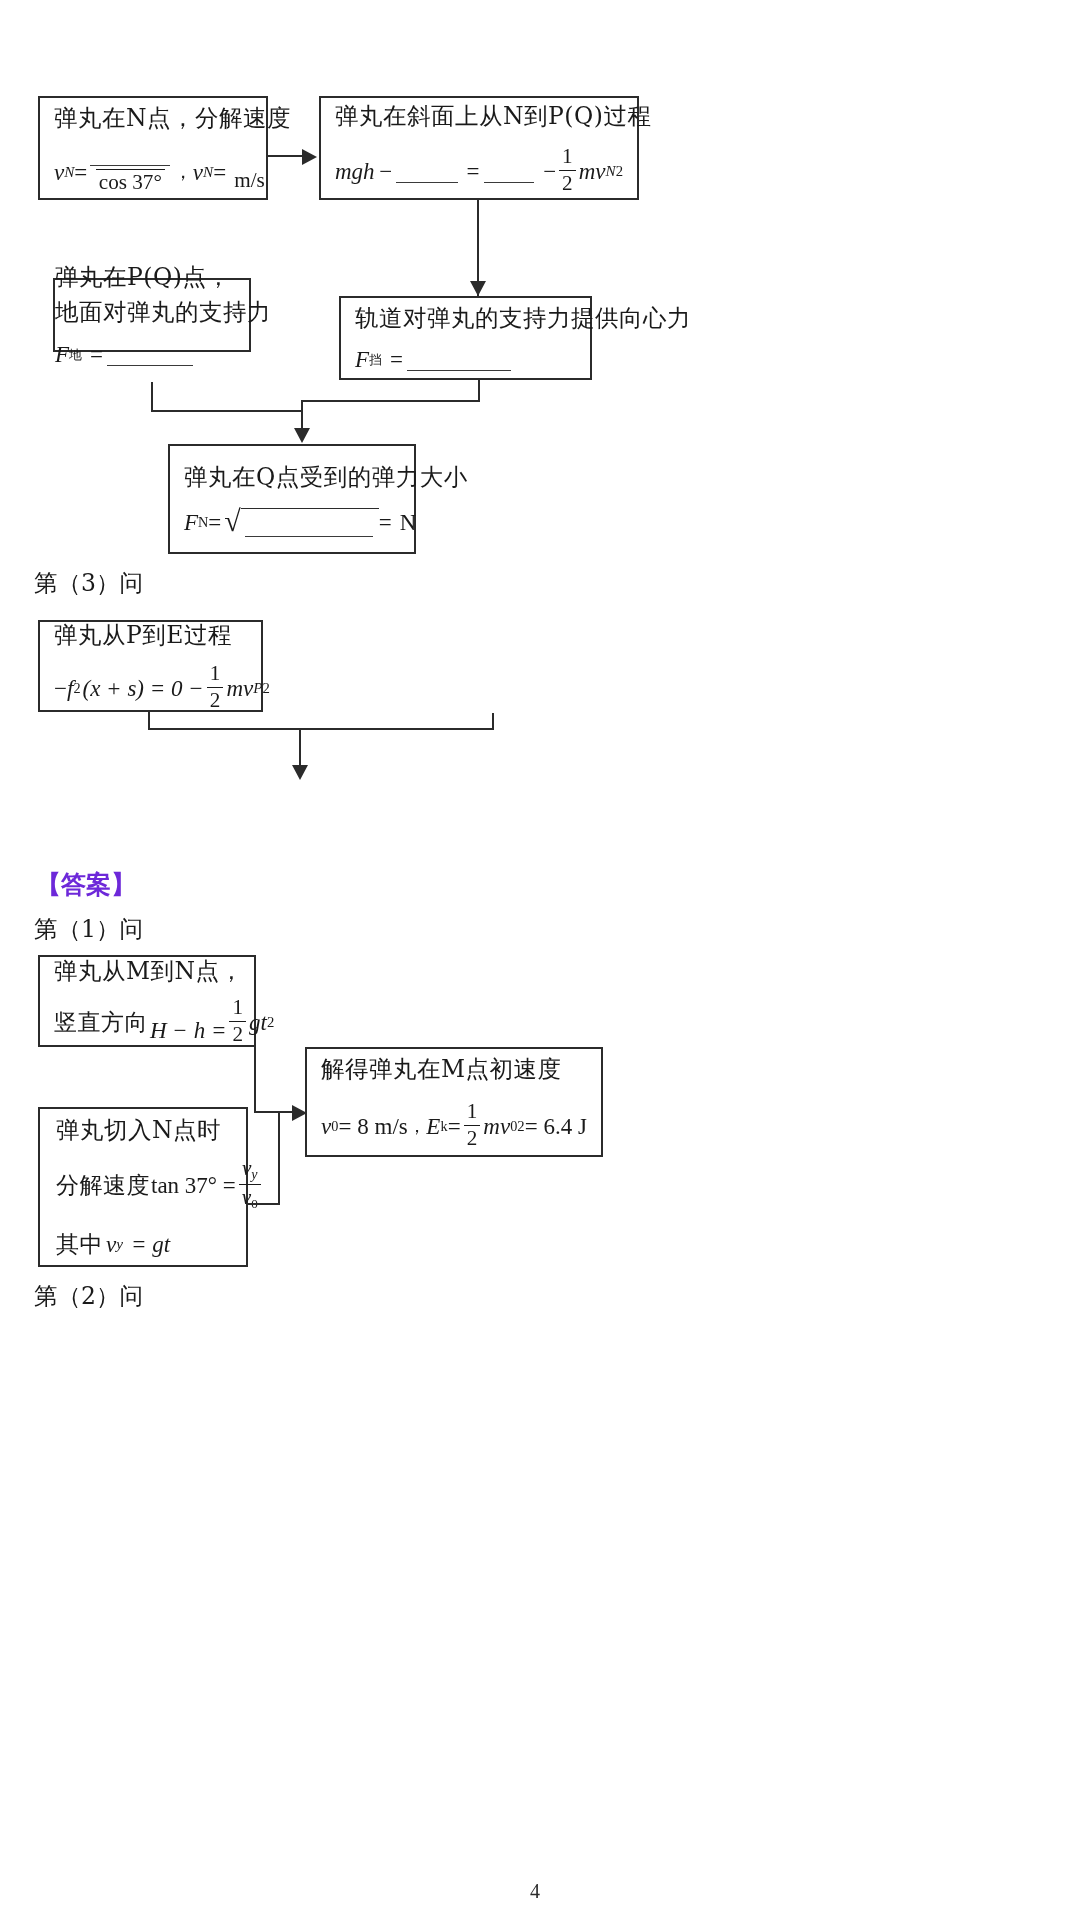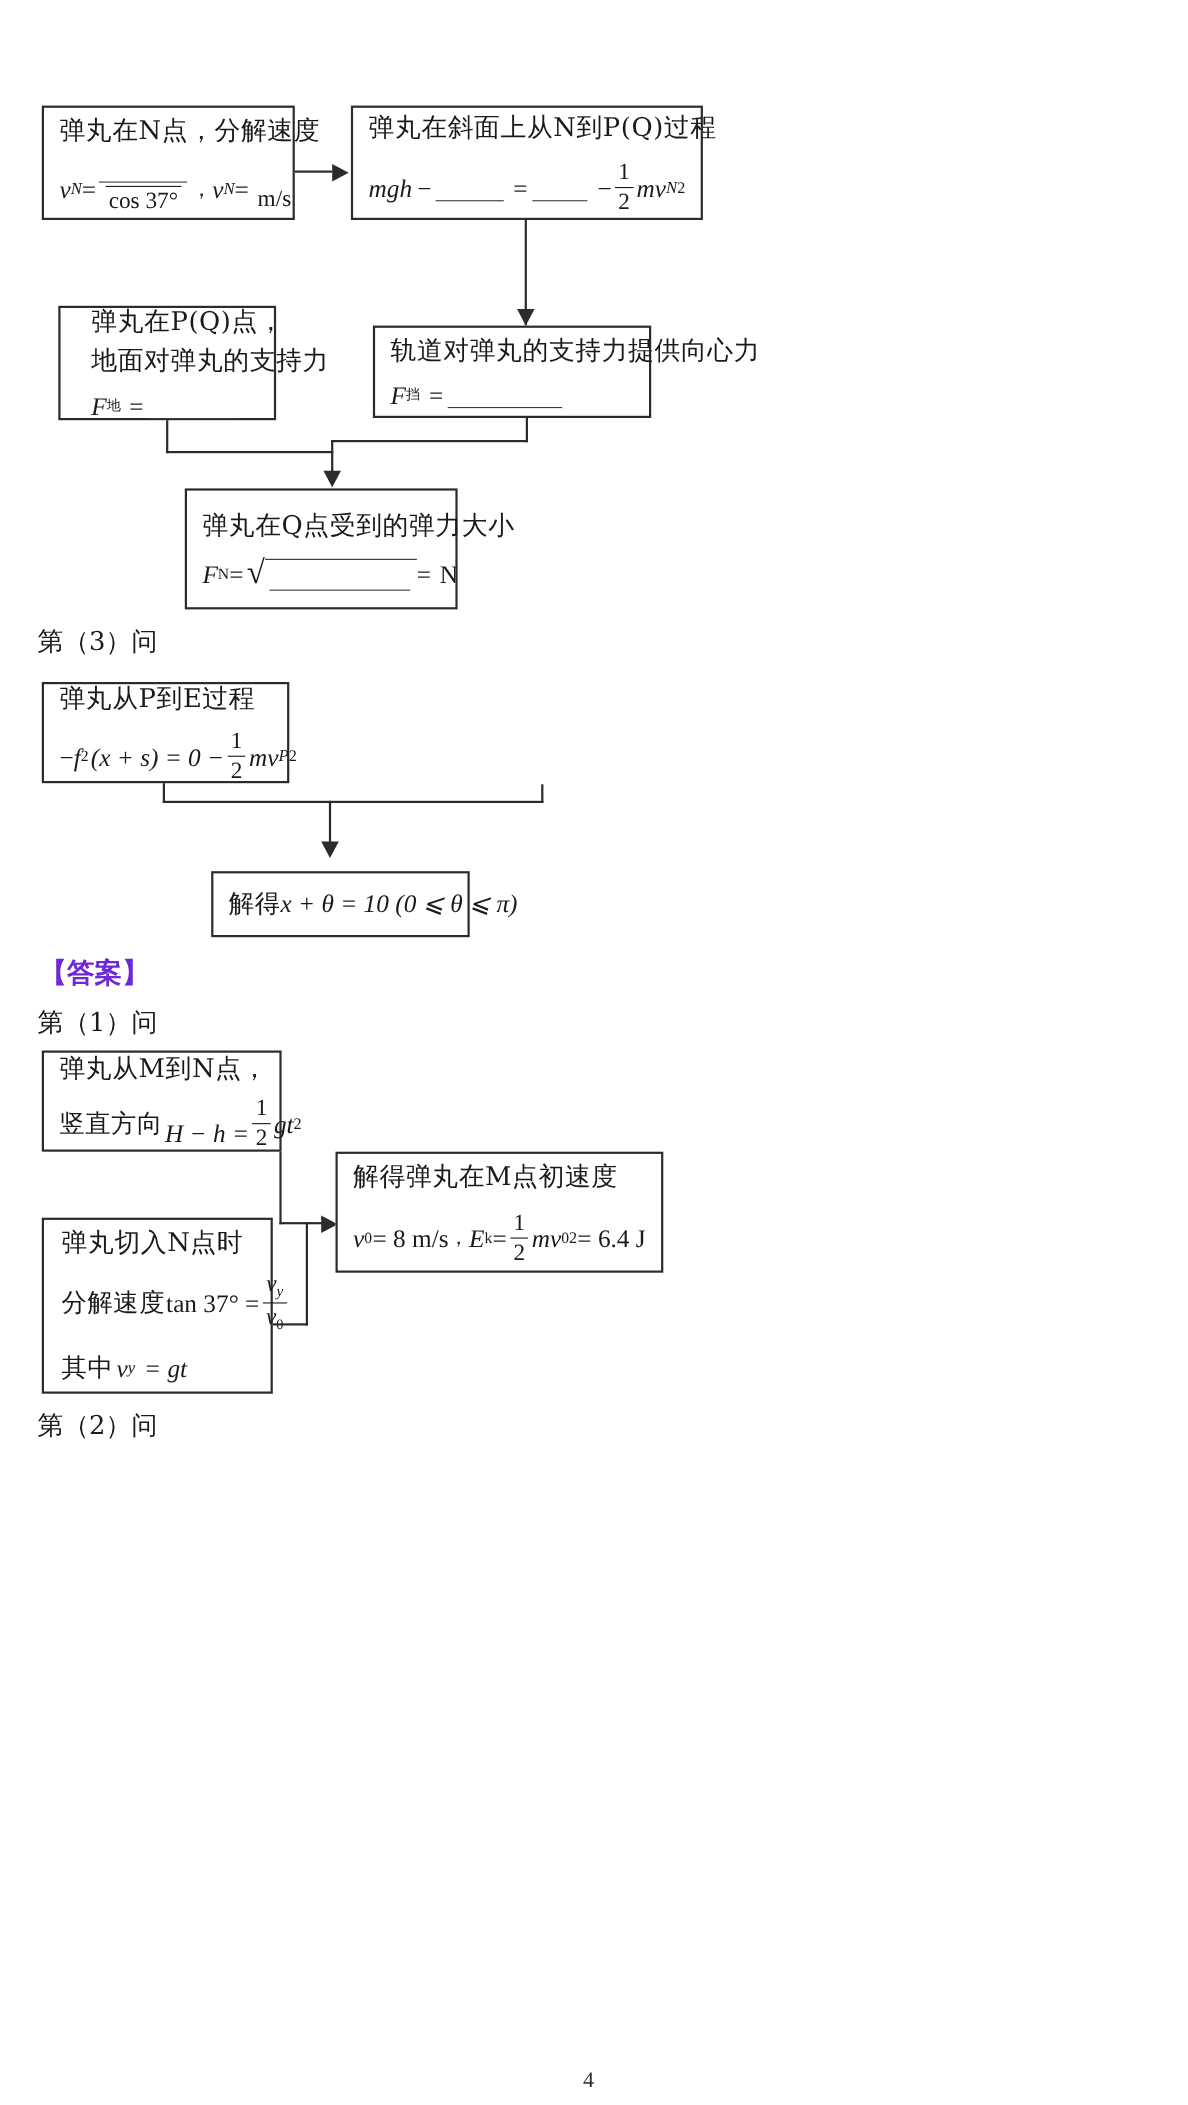--- a/index.html
+++ b/index.html
@@ -228,21 +228,21 @@
       </span>
       <span class="mi">mv</span>
         <span class="sub">N</span>
         <span class="sup">2</span>
     </div>
   </div>
 
   <div class="ln lnv" style="left:477px; top:200px; height:96px;"></div>
   <div class="arrow-d" style="left:469.7px; top:281px;"></div>
 
-  <div class="box" style="left:53px; top:278px; width:198px; height:104px; padding:10px 28px;">
+  <div class="box" style="left:53px; top:278px; width:198px; height:74px; padding:10px 0;">
     <div class="cn">弹丸在P(Q)点，</div>
     <div class="cn">地面对弹丸的支持力</div>
     <div class="math" style="margin-top:8px;">
       <span class="mi">F</span>
         <span class="subcn">地</span>
       <span class="sp"></span>
         <span>=</span>
       <span class="blank b-m"></span>
     </div>
   </div>
@@ -305,26 +305,20 @@
     </div>
   </div>
 
 
   <div class="ln lnv" style="left:148px; top:712px; height:18px;"></div>
   <div class="ln lnh" style="left:148px; top:728px; width:346px;"></div>
   <div class="ln lnv" style="left:492px; top:713px; height:17px;"></div>
   <div class="ln lnv" style="left:299px; top:728px; height:48px;"></div>
   <div class="arrow-d" style="left:291.7px; top:765px;"></div>
 
-  <div class="box" style="left:192px; top:792px; width:235px; height:60px;">
-    <div class="math">
-      <span class="cn" style="font-size:23px;">解得</span>
-      <span class="mi">x + θ = 10 (0 ⩽ θ ⩽ π)</span>
-    </div>
-  </div>
 
   <div class="answer-head" style="left:36px; top:868px; color:#6d28d9;text-align:center;">【答案】</div>
 
   <div class="label" style="left:34px; top:913px;">第（1）问</div>
 
   <div class="box" style="left:38px; top:955px; width:218px; height:92px;">
     <div class="cn">弹丸从M到N点，</div>
     <div class="math" style="margin-top:8px;text-align:center;">
       <span class="cn" style="font-size:23px;">竖直方向</span>
       <span class="mi" style="margin-left:2px;margin-top:16px;">H − h =</span>

